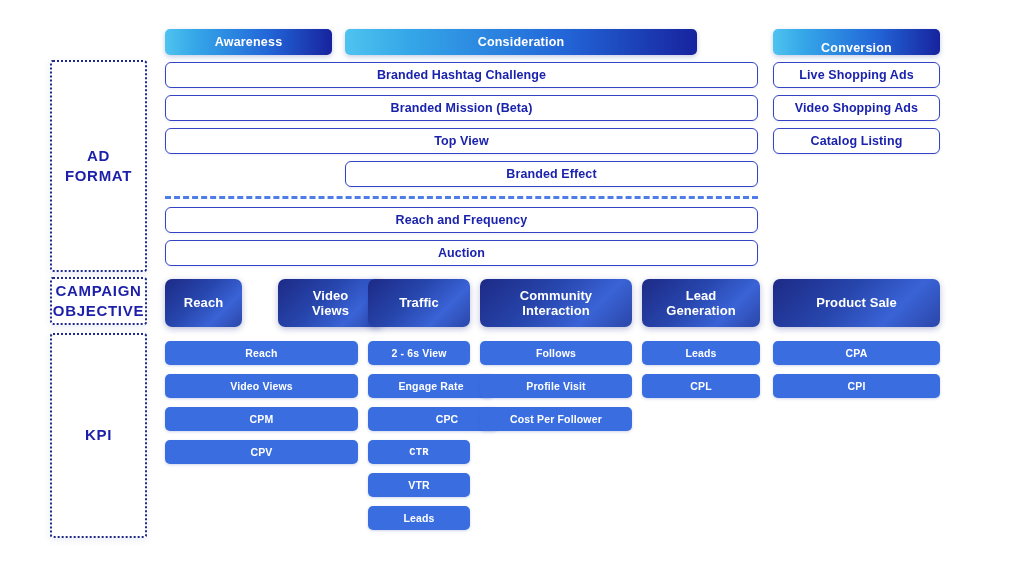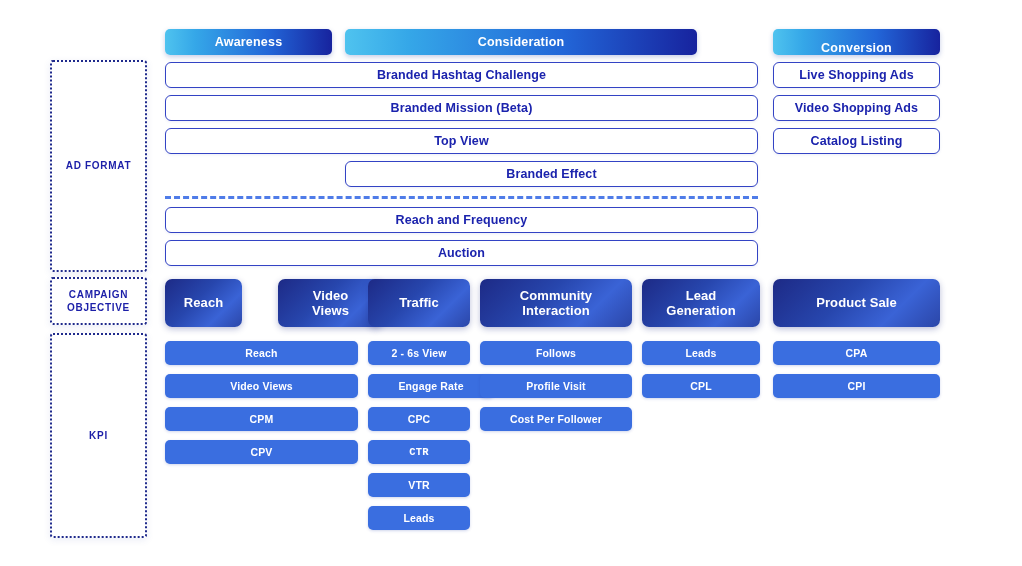--- a/index.html
+++ b/index.html
@@ -18,21 +18,21 @@
     background:#ffffff;
     border:2px dotted #1f2a8c;
     border-radius:3px;
     box-sizing:border-box;
     display:flex;align-items:center;justify-content:center;
     box-shadow:0 2px 7px rgba(60,80,170,.10);
   }
   .side-panel .side-label{
     color:#1c1fa8;
     font-weight:bold;
-    font-size:10px;
+    font-size:15px;
     letter-spacing:.7px;
     text-align:center;
     line-height:1.35;
     white-space:pre-line;
   }
 
   
   .stage-pill{
     position:absolute;
     height:26px;
@@ -178,21 +178,21 @@
     </div>
     <div class="kpi-box" style="left: 165px; top: 440px; width: 193px; height: 24px;">
       <span>CPV</span>
     </div>
     <div class="kpi-box" style="left: 368px; top: 341px; width: 102px; height: 24px;">
       <span>2 - 6s View</span>
     </div>
     <div class="kpi-box" style="left: 368px; top: 374px; width: 126px; height: 24px;">
       <span>Engage Rate</span>
     </div>
-    <div class="kpi-box" style="left: 368px; top: 407px; width: 102px; height: 24px;">
+    <div class="kpi-box" style="left: 368px; top: 407px; width: 102px; height: 24px; padding-left: 28px;">
       <span>CPC</span>
     </div>
     <div class="kpi-box" style="left: 368px; top: 440px; width: 102px; height: 24px; font-family: Liberation Mono, monospace;">
       <span>CTR</span>
     </div>
     <div class="kpi-box" style="left: 368px; top: 473px; width: 102px; height: 24px;">
       <span>VTR</span>
     </div>
     <div class="kpi-box" style="left: 368px; top: 506px; width: 102px; height: 24px;">
       <span>Leads</span>

